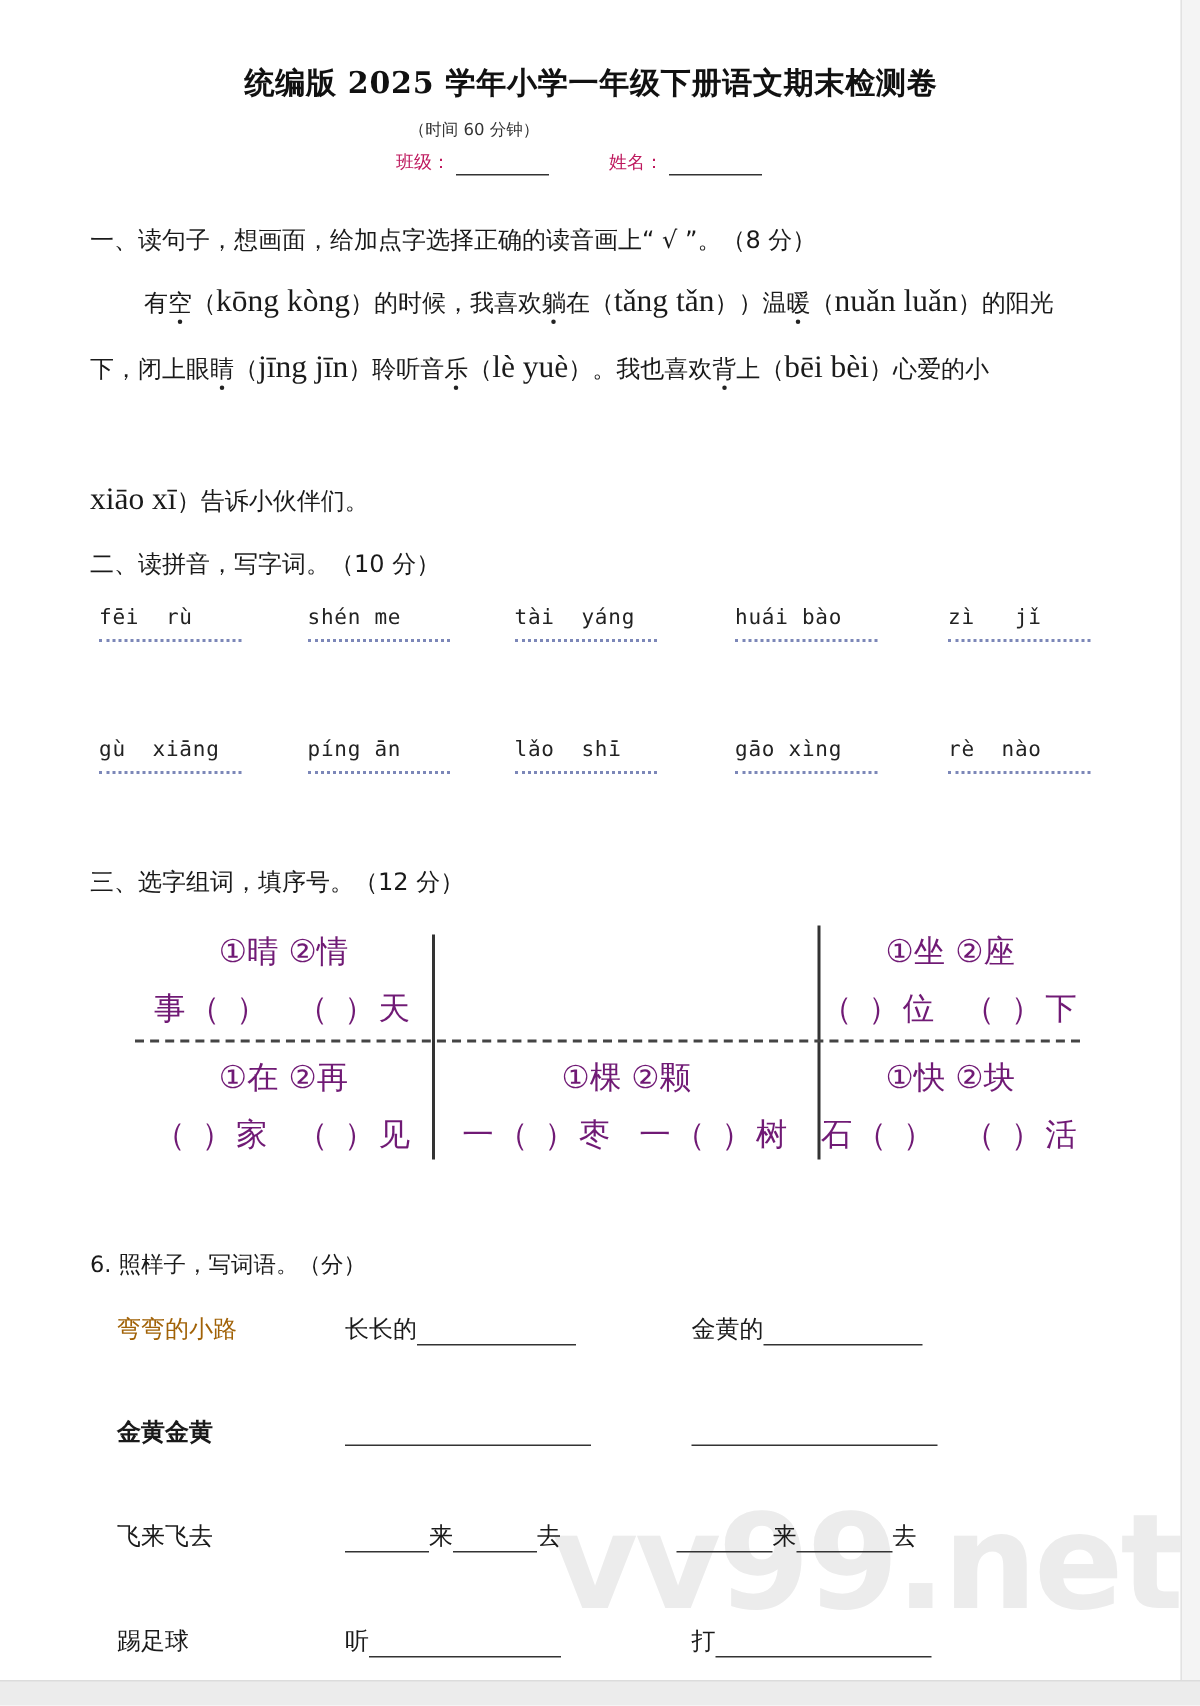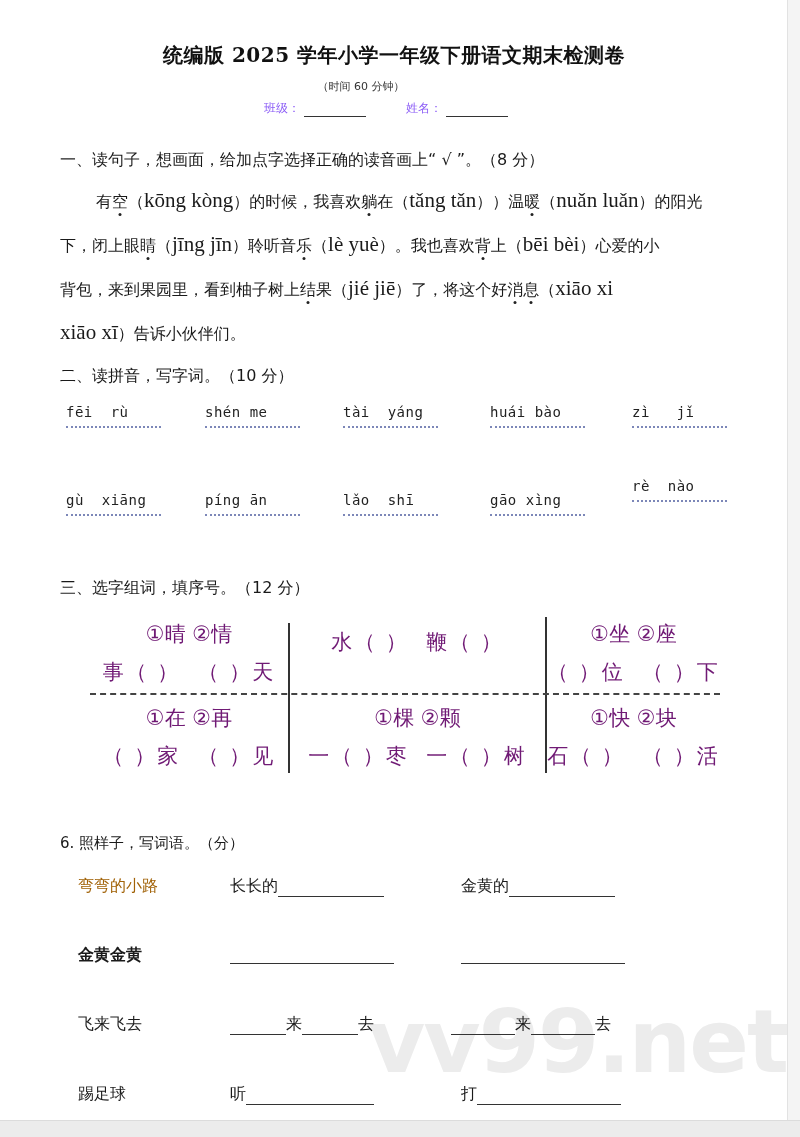--- a/index.html
+++ b/index.html
@@ -5,22 +5,22 @@
   html, body { margin:0; padding:0; }
   body {
     width:800px; height:1137px; background:#ffffff; position:relative; overflow:hidden;
     font-family:"DejaVu Sans","Liberation Sans",sans-serif; color:#1a1a1a;
   }
   .page { position:absolute; left:0; top:0; width:788px; height:1120px; background:#fff; }
   .page-edge { position:absolute; right:0; top:0; width:12px; height:1120px; background:#f4f4f4; border-left:1px solid #e2e2e2; }
   .bottom-strip { position:absolute; left:0; top:1120px; width:800px; height:17px; background:#ececec; border-top:1px solid #dcdcdc; }
 
   .title { position:absolute; left:0; width:788px; top:42px; text-align:center; font-size:20px; font-weight:bold; color:#111; letter-spacing:0.5px; font-family:"DejaVu Serif","Liberation Serif",serif; }
-  .subtitle { position:absolute; left:0; width:632px; top:79px; text-align:center; font-size:11px; color:#333;padding-left:45px; }
-  .info-row { position:absolute; top:100px; left:264px; font-size:12px; color:#8b5cf6; display:flex; gap:40px; }
+  .subtitle { position:absolute; left:0; width:632px; top:79px; text-align:center; font-size:11px; color:#333; }
+  .info-row { position:absolute; top:100px; left:264px; font-size:12px; color:#be185d; display:flex; gap:40px; }
   .info-row .field { display:flex; align-items:flex-end; }
   .info-row .blank { display:inline-block; border-bottom:1px solid #333; margin-left:4px; height:14px; }
 
   .section-heading { position:absolute; left:60px; font-size:16px; color:#1a1a1a; }
 
   .para { position:absolute; left:60px; width:675px; font-size:16px; color:#1a1a1a; }
   .para-line { position:absolute; left:0; white-space:nowrap; }
   .py { font-family:Liberation Serif, serif; font-size:21px; }
   .dot { position:relative; }
   .dot::after { content:""; position:absolute; left:50%; bottom:-5px; width:3px; height:3px; background:#222; border-radius:50%; transform:translateX(-50%); }
@@ -67,23 +67,20 @@
   </div>
 
   <div class="section-heading" style="top:150px">一、读句子，想画面，给加点字选择正确的读音画上“ √ ”。（8 分）</div>
   <div class="para" style="top:188px;height:160px">
     <div class="para-line" style="top:0;left:36px">
       <span>有</span><span class="dot">空</span><span>（</span><span class="py">kōng kòng</span><span>）的时候，我喜欢</span><span class="dot">躺</span><span>在（</span><span class="py">tǎng tǎn</span><span>）</span><span>）温</span><span class="dot">暖</span><span>（</span><span class="py">nuǎn luǎn</span><span>）的阳光</span>
     </div>
     <div class="para-line" style="top:44px">
       <span>下，闭上眼</span><span class="dot">睛</span><span>（</span><span class="py">jīng jīn</span><span>）聆听音</span><span class="dot">乐</span><span>（</span><span class="py">lè yuè</span><span>）。我也喜欢</span><span class="dot">背</span><span>上（</span><span class="py">bēi bèi</span><span>）心爱的小</span>
     </div>
-    <div class="para-line" style="top:88px">
-      <span>背包，来到果园里，看到柚子树上</span><span class="dot">结</span><span>果（</span><span class="py">jié jiē</span><span>）了，将这个好</span><span class="dot">消</span><span class="dot">息</span><span>（</span><span class="py">xiāo xi</span>
-    </div>
     <div class="para-line" style="top:132px">
       <span class="py">xiāo xī</span><span>）告诉小伙伴们。</span>
     </div>
   </div>
 
   <div class="section-heading" style="top:366px">二、读拼音，写字词。（10 分）</div>
 
   <div class="pinyin-item" style="left:66px;top:404px;width:95px">
       <div class="pinyin-text">fēi  rù</div>
       <div class="pinyin-line"></div>
@@ -114,37 +111,36 @@
       <div class="pinyin-line"></div>
     </div>
   <div class="pinyin-item" style="left:343px;top:492px;width:95px">
       <div class="pinyin-text">lǎo  shī</div>
       <div class="pinyin-line"></div>
     </div>
   <div class="pinyin-item" style="left:490px;top:492px;width:95px">
       <div class="pinyin-text">gāo xìng</div>
       <div class="pinyin-line"></div>
     </div>
-  <div class="pinyin-item" style="left:632px;top:478px;width:95px">
+  <div class="pinyin-item" style="left:632px;top:492px;width:95px">
       <div class="pinyin-text">rè  nào</div>
       <div class="pinyin-line"></div>
     </div>
 
   <div class="section-heading" style="top:578px">三、选字组词，填序号。（12 分）</div>
   <div class="grid">
     <div class="vline" style="left:198px;top:8px;height:150px"></div>
     <div class="vline" style="left:455px;top:2px;height:156px"></div>
     <div class="hdash"></div>
 
     <div class="cell" style="left:0;top:4px;width:198px">
         <div class="opts">①晴  ②情</div>
         <div class="fill">事（ ）  （ ）天</div>
       </div>
     <div class="cell" style="left:200px;top:4px;width:255px">
-        <div class="fill">水（ ）  鞭（ ）</div>
       </div>
     <div class="cell" style="left:457px;top:4px;width:173px">
         <div class="opts">①坐  ②座</div>
         <div class="fill">（ ）位  （ ）下</div>
       </div>
 
     <div class="cell" style="left:0;top:88px;width:198px">
         <div class="opts">①在  ②再</div>
         <div class="fill">（ ）家  （ ）见</div>
       </div>

